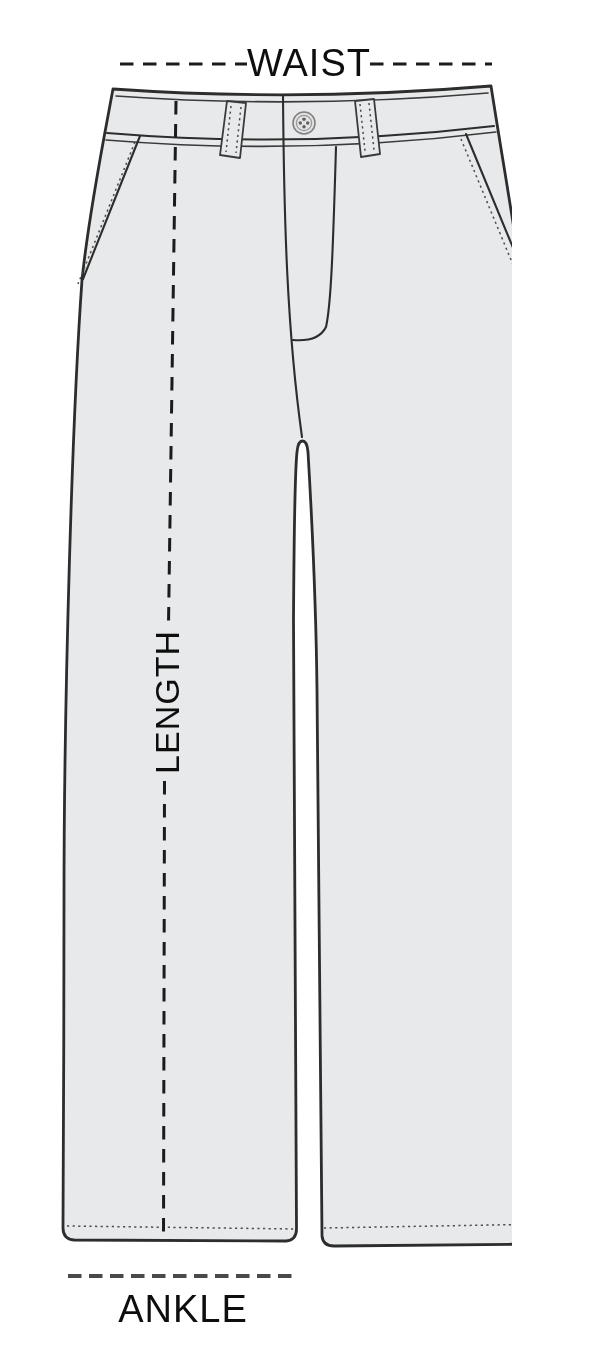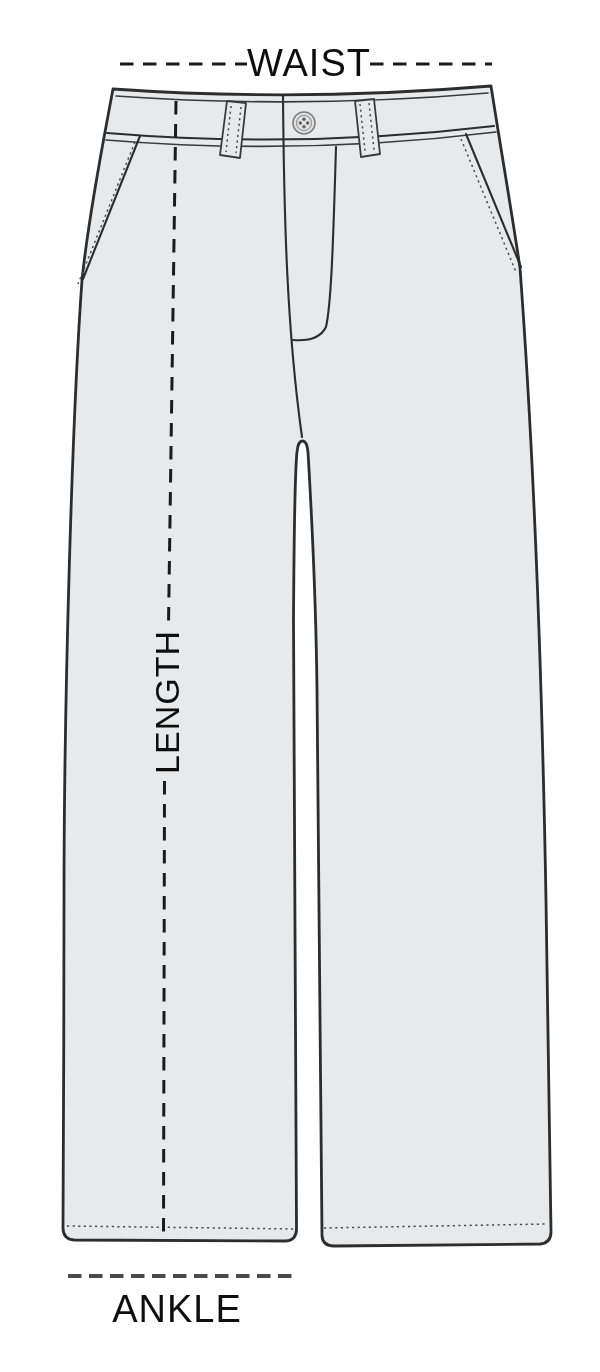--- a/index.html
+++ b/index.html
@@ -2,21 +2,21 @@
 <html style="--background: #ffffff; --fabric: #e8e9ea; --outline: #2d2d2d; --seam: #3a3a3a; --stitch: #4c4c4c; --measure: #1b1b1b; --ankle-line: #4a4a4a; --label-text: #0e0e0e; --button-face: #e3e3e4; --button-rim: #818181; --button-hole: #5f5f5f;"><head>
 <meta charset="utf-8">
 <style>
   html, body {
     margin: 0;
     padding: 0;
     background: #ffffff;
   }
   .stage {
     position: relative;
-    width: 600px;
+    width: 512px;
     height: 1372px;
     background: var(--background, #ffffff);
     font-family: "Liberation Sans", sans-serif;
     overflow: hidden;
   }
   .stage svg {
     position: absolute;
     left: 0;
     top: 0;
     width: 600px;
@@ -46,21 +46,21 @@
     color: var(--label-text, #0e0e0e);
     white-space: nowrap;
     line-height: 1;
   }
   .label-waist  { left: 309px; top: 63px; }
   .label-length {
     left: 167px; top: 702px;
     font-size: 34px;
     transform: translate(-50%, -50%) rotate(-90deg);
   }
-  .label-ankle  { left: 177px; top: 1309px; }
+  .label-ankle  { left: 183px; top: 1309px; }
 </style>
 </head>
 <body>
 
 <div class="stage">
 
   <svg viewBox="0 0 600 1372" aria-hidden="true">
 
     <path class="silhouette" d="M 113,89
          Q 300,102 491,86

